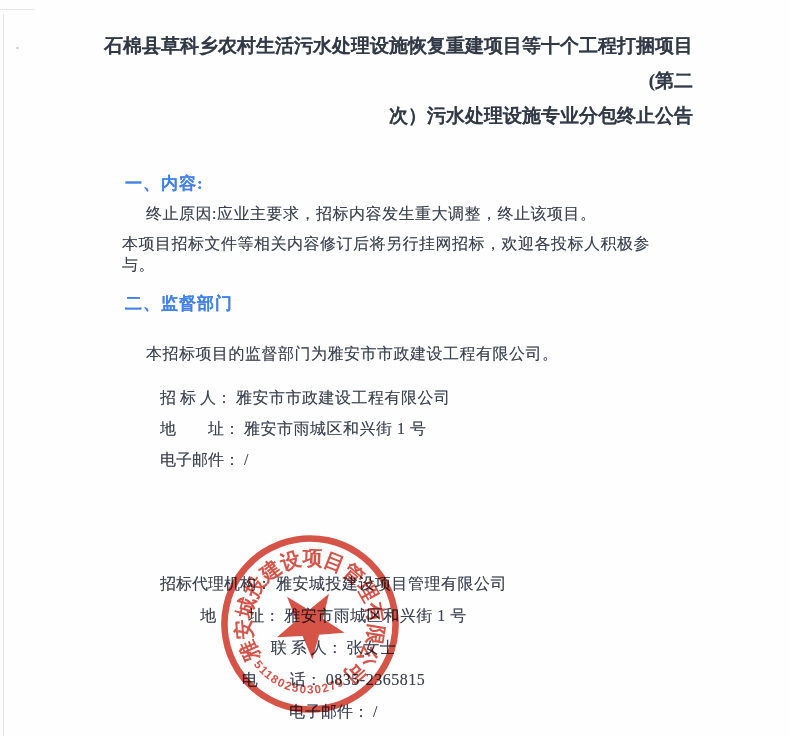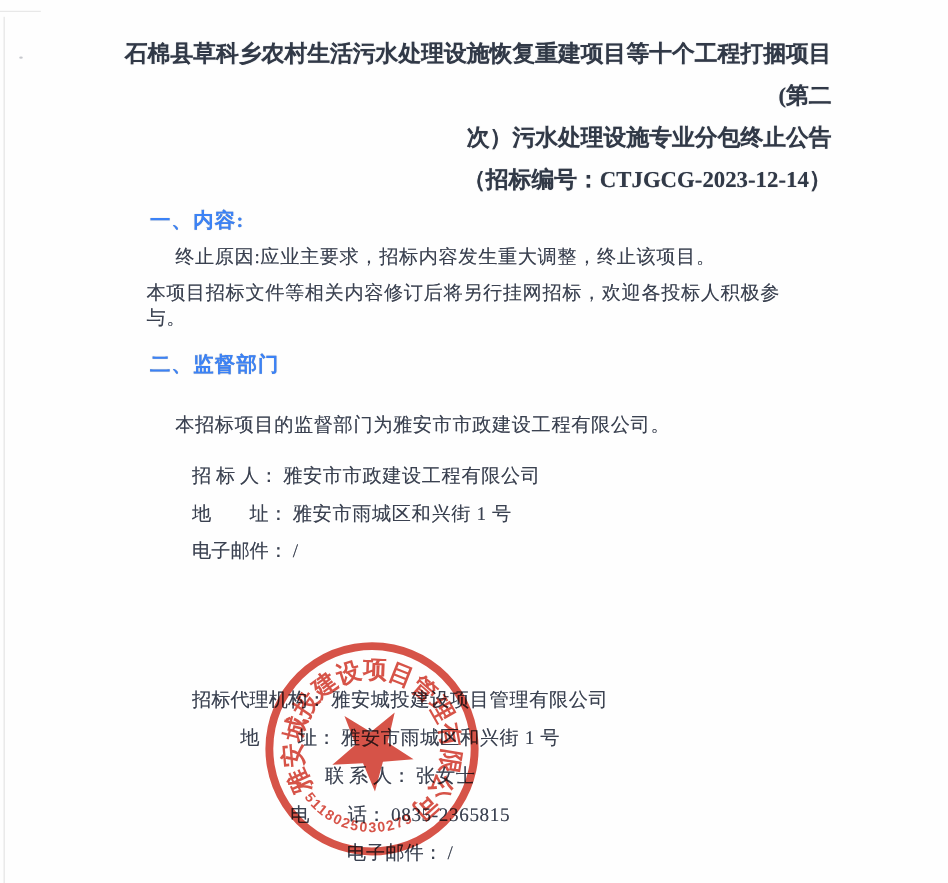--- a/index.html
+++ b/index.html
@@ -76,21 +76,20 @@
 
 <div class="page">
 
   <div class="edge-line-left"></div>
   <div class="edge-line-top"></div>
   <div class="speck"></div>
 
   <div class="title">
     <div>石棉县草科乡农村生活污水处理设施恢复重建项目等十个工程打捆项目(第二</div>
     <div>次）污水处理设施专业分包终止公告</div>
-    <div>（招标编号：CTJGCG-2023-12-14）</div>
   </div>
 
   <div class="h" style="top:172px">一、内容:</div>
   <div class="p" style="top:234px">本项目招标文件等相关内容修订后将另行挂网招标，欢迎各投标人积极参与。</div>
   <div class="p indent" style="top:204px">终止原因:应业主要求，招标内容发生重大调整，终止该项目。</div>
 
   <div class="h" style="top:292px">二、监督部门</div>
   <div class="p indent" style="top:344px">本招标项目的监督部门为雅安市市政建设工程有限公司。</div>
 
 

